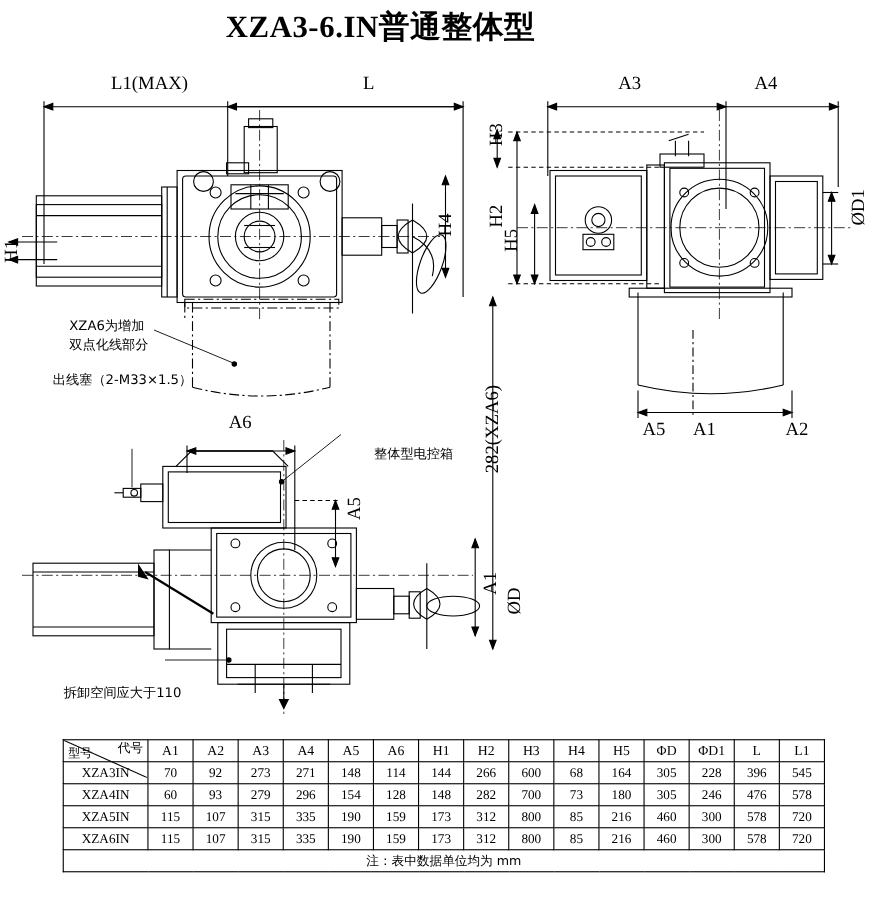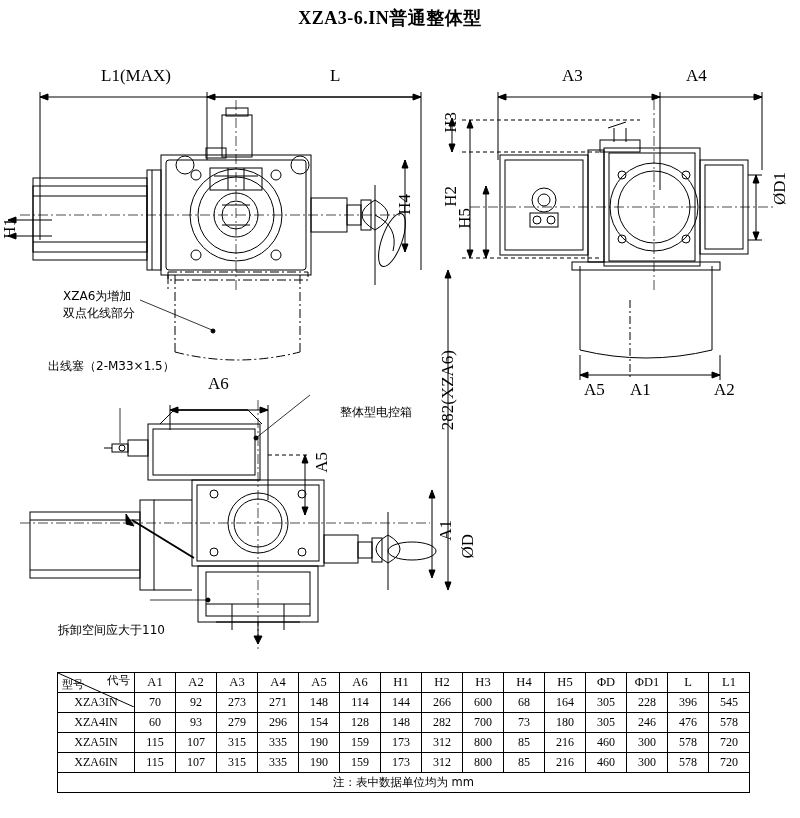--- a/index.html
+++ b/index.html
@@ -1,18 +1,18 @@
 <!DOCTYPE html>
 <html><head>
 <meta charset="utf-8">
 <style>
   html,body{margin:0;padding:0;background:#fff;}
   body{width:800px;height:818px;position:relative;font-family:"Liberation Serif",serif;color:#000;overflow:hidden;}
   .page{position:absolute;left:0;top:0;width:800px;height:818px;}
-  .title{position:absolute;left:0;top:6px;width:692px;text-align:center;font-size:18px;font-weight:600;letter-spacing:.5px;padding-left:44px;}
+  .title{position:absolute;left:0;top:6px;width:692px;text-align:center;font-size:28px;font-weight:600;letter-spacing:.5px;}
   svg{position:absolute;left:0;top:0;}
   .lbl{position:absolute;font-family:"Liberation Serif",serif;font-size:15px;white-space:nowrap;}
   .lbl.big{font-size:17px;}
   .lbl.cn{font-family:"DejaVu Sans",sans-serif;font-size:12px;}
   .vert{writing-mode:vertical-rl;transform:rotate(180deg);}
   table.spec{position:absolute;left:57px;top:672px;border-collapse:collapse;font-family:"DejaVu Sans",sans-serif;font-size:11.5px;}
   table.spec td,table.spec th{border:1px solid #000;text-align:center;padding:1px 0;font-weight:normal;height:17px;}
   table.spec td.model{width:76px;font-family:"Liberation Serif",serif;font-size:12px;}
   table.spec td.num{width:40px;font-family:"Liberation Serif",serif;font-size:12px;}
   table.spec td.hdr{font-family:"Liberation Serif",serif;font-size:12.5px;}
@@ -253,21 +253,21 @@
   <div class="lbl big vert" style="left:770px;top:172px;">ØD1</div>
   <div class="lbl big" style="left:584px;top:380px;">A5</div>
   <div class="lbl big" style="left:630px;top:380px;">A1</div>
   <div class="lbl big" style="left:714px;top:380px;">A2</div>
 
   <div class="lbl big" style="left:208px;top:374px;">A6</div>
   <div class="lbl big vert" style="left:312px;top:452px;">A5</div>
   <div class="lbl big vert" style="left:436px;top:520px;">A1</div>
   <div class="lbl big vert" style="left:458px;top:534px;">ØD</div>
   <div class="lbl big vert" style="left:438px;top:350px;">282(XZA6)</div>
-  <div class="lbl cn" style="left:48px;top:358px;text-align:center;">出线塞（2-M33×1.5）</div>
+  <div class="lbl cn" style="left:48px;top:337px;text-align:center;">出线塞（2-M33×1.5）</div>
   <div class="lbl cn" style="left:312px;top:404px;margin-left:28px;">整体型电控箱</div>
   <div class="lbl cn" style="left:58px;top:622px;">拆卸空间应大于110</div>
 
   <table class="spec">
     <tbody>
         <tr>
       <td class="cornerCell" rowspan="1">
         <span class="c1">代号</span>
         <span class="c2">型号</span>
         <svg width="76" height="34" style="position:absolute;left:0;top:0;">

